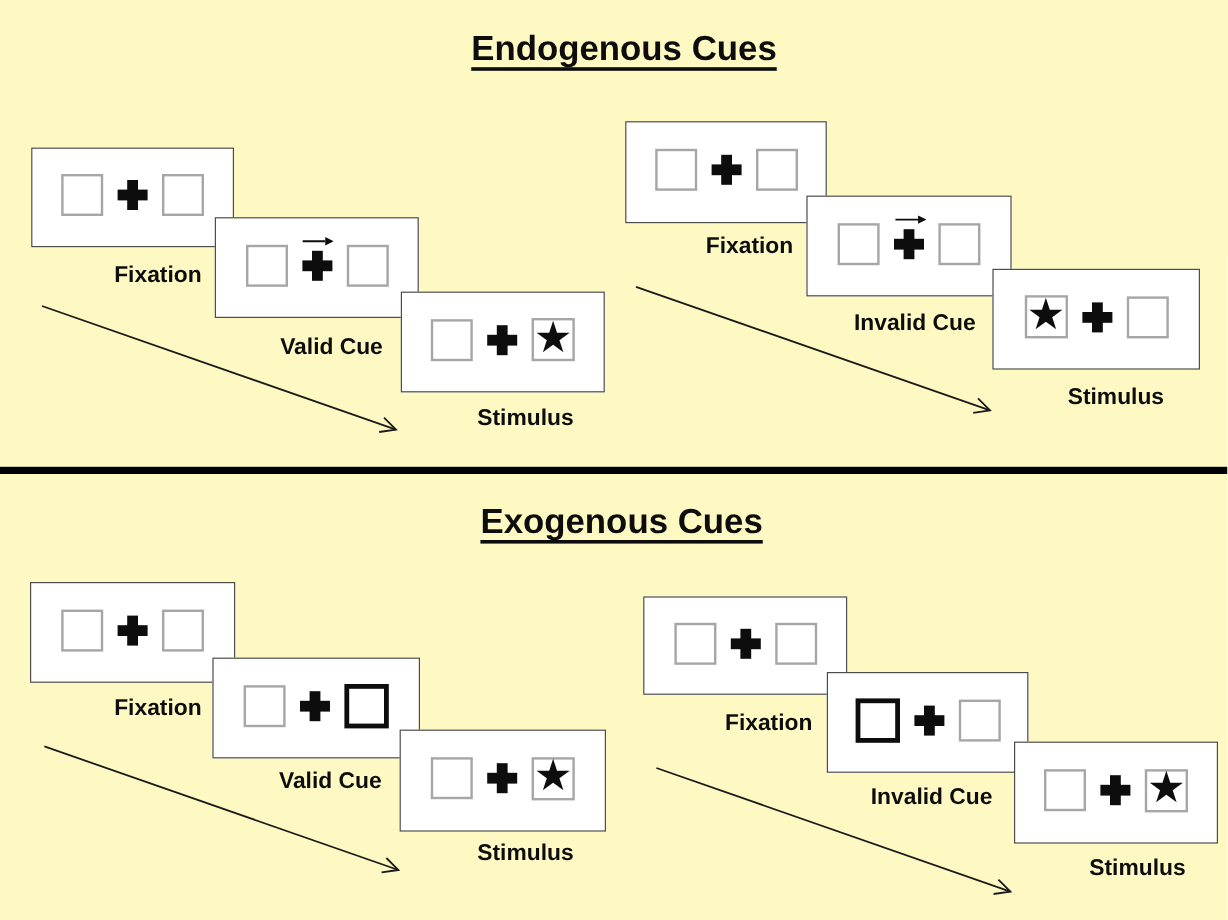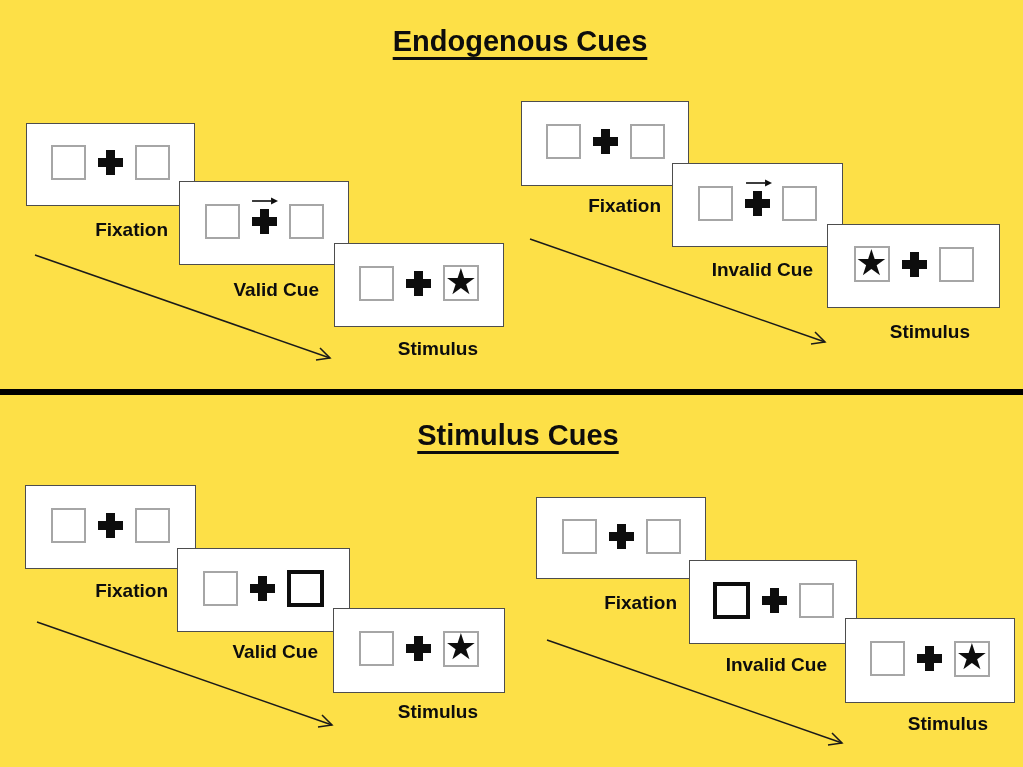--- a/index.html
+++ b/index.html
@@ -1,17 +1,17 @@
 <!DOCTYPE html>
 <html><head>
 <meta charset="utf-8">
 <style>
   html,body{margin:0;padding:0;background:#ffffff;}
   .canvas{
-    position:relative;width:1023px;height:767px;background:#fde047;
+    position:relative;width:1023px;height:767px;background:#fef9c3;
     font-family:"Liberation Sans", sans-serif;color:#0d0d0d;overflow:hidden;
   }
   .title{
     position:absolute;transform:translateX(-50%);
     font-size:29px;font-weight:bold;white-space:nowrap;color:#0d0d0d;
     text-decoration:underline;text-decoration-thickness:3px;text-underline-offset:6px;
   }
   .panel{
     position:absolute;background:#ffffff;border:1px solid #4d4d4d;
     display:flex;align-items:center;justify-content:center;gap:12px;
@@ -45,21 +45,21 @@
   .tarrow{position:absolute;}
   .tarrow line, .tarrow polyline{stroke:#1a1a1a;stroke-width:1.5;fill:none;}
   .divider{position:absolute;left:0;top:389px;width:1023px;height:6px;background:#000000;}
 </style>
 </head>
 <body>
 
 <div class="canvas">
 
   <div class="title" style="left:520px;top:25px">Endogenous Cues</div>
-  <div class="title" style="left:518px;top:419px">Stimulus Cues</div>
+  <div class="title" style="left:518px;top:419px">Exogenous Cues</div>
 
   <div class="panel" style="left:26px;top:123px;width:169px;height:83px">
     <div class="sq"></div>
     <div class="plus-wrap">
         <div class="plus"></div>
       </div>
     <div class="sq"></div>
   </div>
   <div class="panel" style="left:179px;top:181px;width:170px;height:84px">
     <div class="sq"></div>

